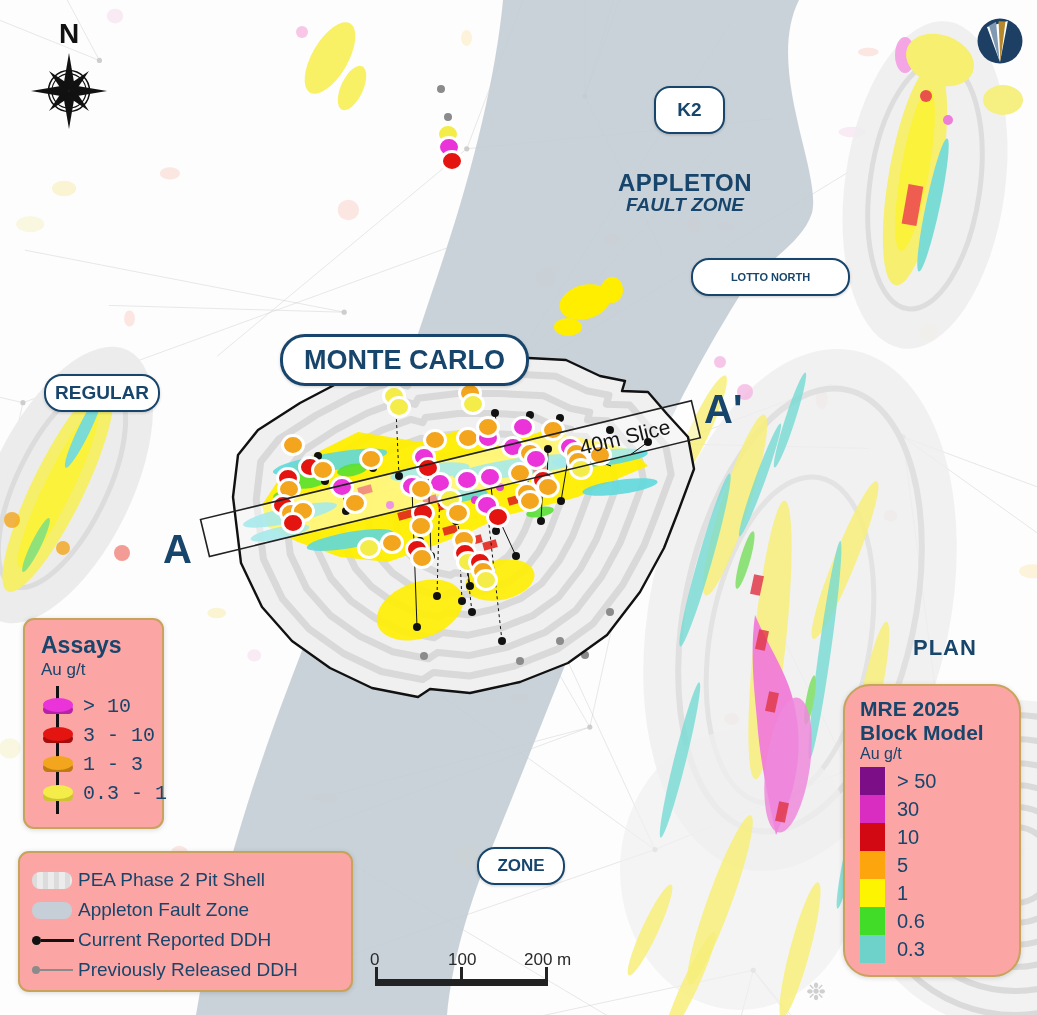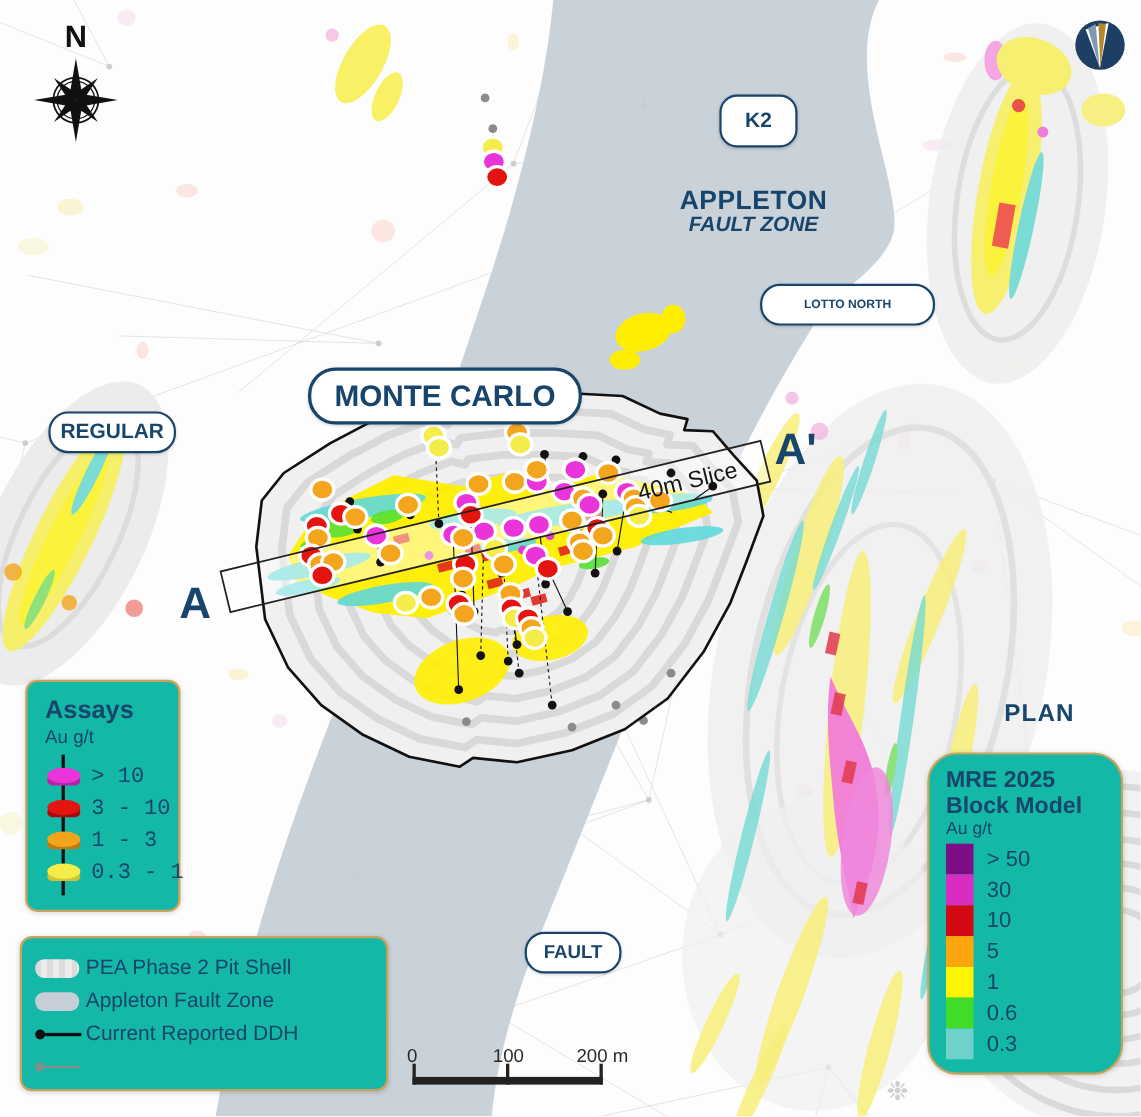--- a/index.html
+++ b/index.html
@@ -3,21 +3,21 @@
 <meta charset="utf-8">
 <style>
   html,body{margin:0;padding:0;background:#fff;}
   .stage{position:relative;width:1037px;height:1015px;overflow:hidden;background:#fdfdfd;
          font-family:"Liberation Sans",sans-serif;}
   #map-svg{position:absolute;left:0;top:0;}
   .navy{color:#17456b;}
   .pill{position:absolute;display:flex;align-items:center;justify-content:center;
         background:#fff;border:2.5px solid #17456b;border-radius:18px;
         color:#17456b;font-weight:bold;box-shadow:0 1px 3px rgba(0,0,0,.18);z-index:5;margin-top:40px;}
-  .legend-box{position:absolute;background:#14b8a6;border:2px solid #c8a35c;border-radius:11px;
+  .legend-box{position:absolute;background:#fca5a5;border:2px solid #c8a35c;border-radius:11px;
         box-shadow:0 1px 5px rgba(0,0,0,.15);z-index:6;box-sizing:border-box;}
   .maplabel{position:absolute;color:#17456b;font-weight:bold;z-index:4;line-height:1.05;}
   
   .assays-box{left:23px;top:618px;width:141px;height:211px;padding:12px 10px 10px 16px;}
   .assays-title{font-size:23px;font-weight:bold;}
   .assays-sub{font-size:17px;margin-top:1px;}
   .assay-rows{position:relative;margin-top:12px;}
   .assay-line{position:absolute;left:15px;top:-6px;width:3px;height:128px;background:#111;}
   .assay-row{position:relative;display:flex;align-items:center;height:29px;font-family:Liberation Mono, monospace;}
   .assay-row svg{flex:0 0 34px;}
@@ -410,21 +410,21 @@
   <div class="pill" style="left:691px;top:218px;width:155px;height:34px;font-size:11px;">
     <span>LOTTO NORTH</span>
     </div>
   <div class="pill" style="left:280px;top:294px;width:243px;height:46px;font-size:27px;border-radius:25px;border-width:3px;">
     <span>MONTE CARLO</span>
     </div>
   <div class="pill" style="left:44px;top:334px;width:112px;height:34px;font-size:19px;">
     <span>REGULAR</span>
     </div>
   <div class="pill" style="left:477px;top:807px;width:84px;height:34px;font-size:17px;">
-    <span>FAULT</span>
+    <span>ZONE</span>
     </div>
 
   <div class="maplabel" style="left:600px;top:130px;width:170px;text-align:center;margin-top:40px;">
     <div style="font-size:24px;letter-spacing:.5px;">APPLETON</div>
     <div style="font-size:19px;font-style:italic;text-align:center;">FAULT ZONE</div>
   </div>
 
   <div class="maplabel" style="left:913px;top:636px;font-size:22px;letter-spacing:1px;">PLAN</div>
 
   <div class="maplabel" style="left:163px;top:528px;font-size:40px;">A</div>
@@ -484,20 +484,21 @@
           <span class="sw-dot"></span>
           <span class="sw-ln"></span>
         </span>
       <span class="mapleg-label">Current Reported DDH</span>
     </div>
     <div class="mapleg-row">
       <span class="mapleg-swatch sw-ddh">
           <span class="sw-dot gray"></span>
           <span class="sw-ln gray"></span>
         </span>
+      <span class="mapleg-label">Previously Released DDH</span>
     </div>
   </div>
 
   <div class="legend-box mre-box">
     <div class="mre-title navy">
       <div>MRE 2025</div>
       <div>Block Model</div>
     </div>
     <div class="mre-sub navy">Au g/t</div>
     <div class="mre-rows">

